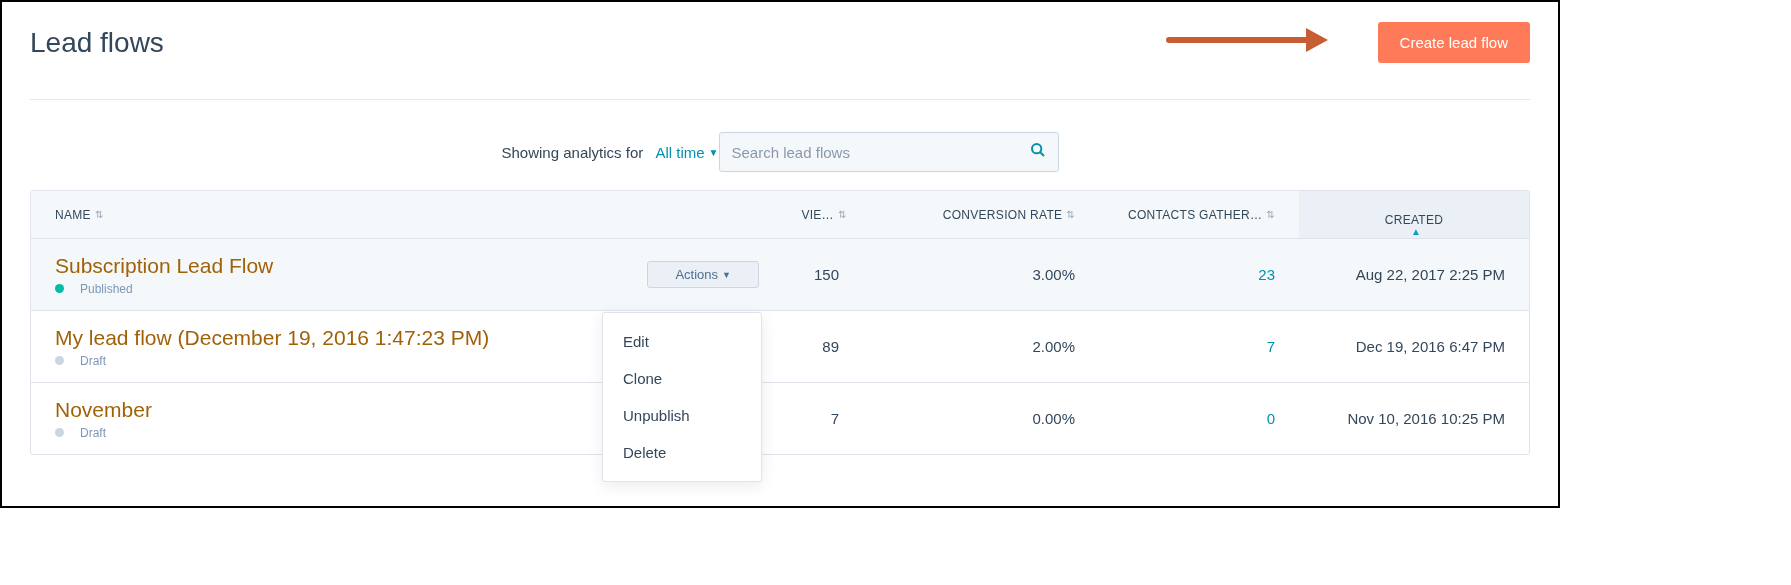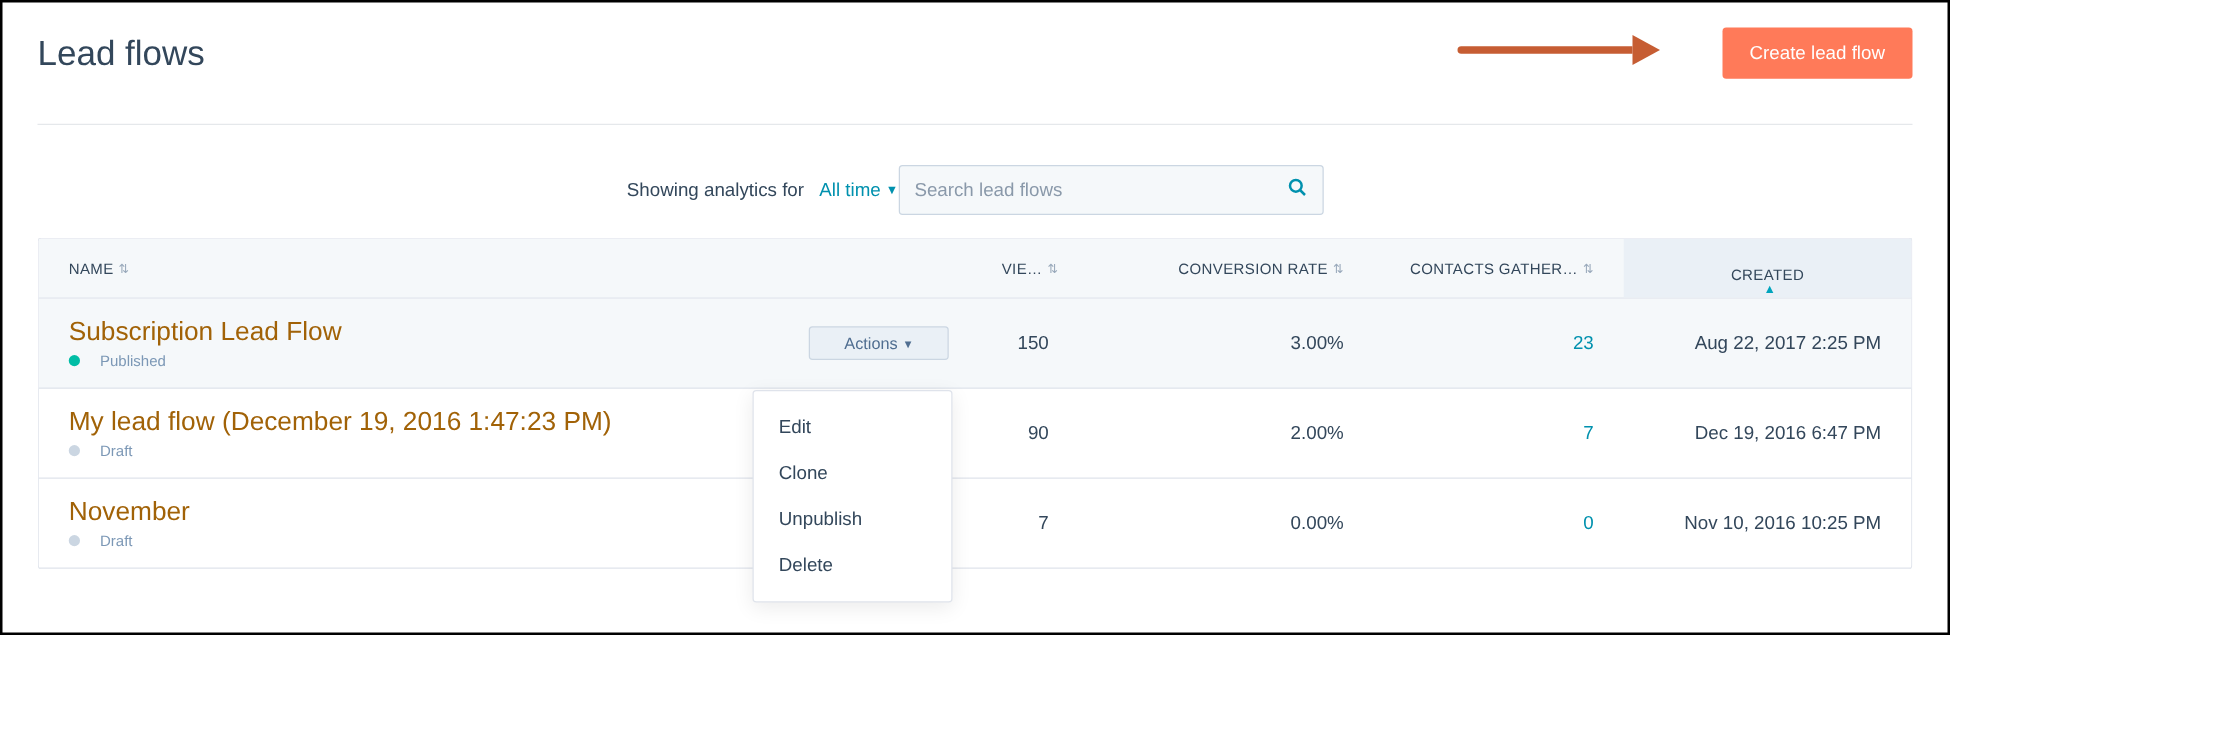--- a/index.html
+++ b/index.html
@@ -124,21 +124,21 @@
         </div>
         <div class="row">
           <div class="td col-name">
             <div class="name-link">My lead flow (December 19, 2016 1:47:23 PM)</div>
             <div class="status">
               <span class="status-dot draft"></span>
               <span>Draft</span>
             </div>
           </div>
           <div class="actions-area"></div>
-          <div class="td col-views">90</div>
+          <div class="td col-views">89</div>
           <div class="td col-conv">2.00%</div>
           <div class="td col-contacts"><span class="contacts-link">7</span></div>
           <div class="td col-created">Dec 19, 2016 6:47 PM</div>
         </div>
         <div class="row">
           <div class="td col-name">
             <div class="name-link">November</div>
             <div class="status">
               <span class="status-dot draft"></span>
               <span>Draft</span>

